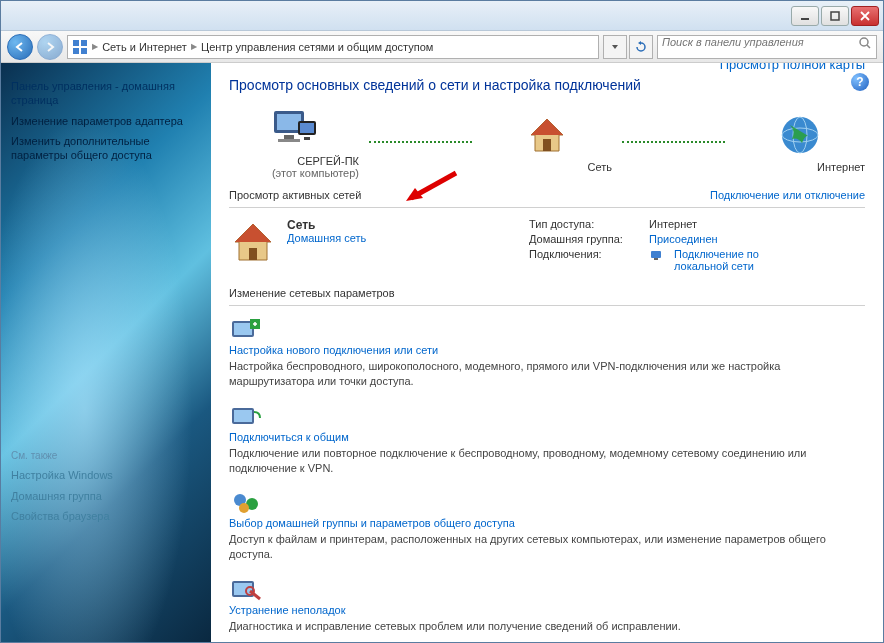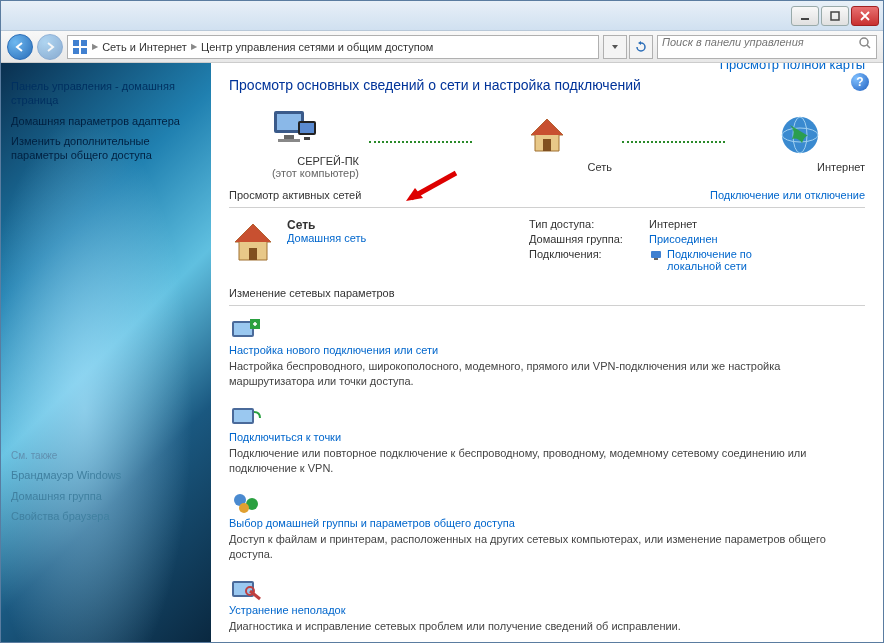--- a/index.html
+++ b/index.html
@@ -45,21 +45,21 @@
 .netrow { display: flex; gap: 20px; margin-bottom: 12px; }
 .netleft { display: flex; gap: 10px; align-items: flex-start; width: 280px; }
 .neticon { width: 48px; height: 48px; }
 .netinfo .name { font-size: 12px; color: #333; font-weight: bold; }
 .netinfo .type { font-size: 11px; color: #0066cc; cursor: pointer; }
 .netright { flex: 1; font-size: 11px; }
 .kvrow { display: flex; margin-bottom: 3px; }
 .kvrow .k { width: 120px; color: #333; }
 .kvrow .v { color: #333; }
 .kvrow .v.link { color: #0066cc; cursor: pointer; }
-.kvrow .v.linkico { display: flex; align-items: flex-start; gap: 4px; }
+.kvrow .v.linkico { display: flex; align-items: flex-start; gap: 11px; }
 .tasks { margin-top: 8px; }
 .task { display: flex; margin-bottom: 14px; flex-direction: column; }
 .taskicon { width: 36px; height: 28px; flex-shrink: 0; display: flex; align-items: center; justify-content: center; }
 .taskbody { flex: 1; }
 .tasktitle { font-size: 11px; color: #0066cc; cursor: pointer; margin-bottom: 3px; }
 .taskdesc { font-size: 11px; color: #444; line-height: 1.35; }
 .arrow-annot { position: absolute; left: 190px; top: 105px; z-index: 5; pointer-events: none; }
 </style>
 </head>
 <body>
@@ -127,25 +127,25 @@
             <circle cx="6" cy="6" r="4" fill="none" stroke="#888" stroke-width="1.5"></circle>
             <path d="M9 9 L12 12" stroke="#888" stroke-width="1.5"></path>
           </svg></span>
     </div>
   </div>
 
   <div class="body">
     <div class="sidebar">
       <div class="sidegroup">
         <span class="sidelink home">Панель управления - домашняя страница</span>
-        <span class="sidelink">Домашняя параметров адаптера</span>
+        <span class="sidelink">Изменение параметров адаптера</span>
         <span class="sidelink">Изменить дополнительные параметры общего доступа</span>
         <div class="sidespacer"></div>
         <span class="sidehdr">См. также</span>
-        <span class="sidelink dim">Брандмауэр Windows</span>
+        <span class="sidelink dim">Настройка Windows</span>
         <span class="sidelink dim">Домашняя группа</span>
         <span class="sidelink dim">Свойства браузера</span>
       </div>
     </div>
 
     <div class="main">
       <div class="helpicon">?</div>
       <div class="arrow-annot">
         <svg width="60" height="40">
             <path d="M55 5 L10 30" stroke="#d00" stroke-width="5"></path>
@@ -260,21 +260,21 @@
         </div>
         <div class="task">
           <div class="taskicon">
               <svg width="34" height="26">
                 <rect x="2" y="4" width="22" height="16" rx="2" fill="#4a6a9a"></rect>
                 <rect x="4" y="6" width="18" height="12" fill="#9ac8f0"></rect>
                 <path d="M24 8 Q30 8 30 14" fill="none" stroke="#2aa040" stroke-width="2"></path>
               </svg>
             </div>
           <div class="taskbody">
-            <div class="tasktitle">Подключиться к точки</div>
+            <div class="tasktitle">Подключиться к общим</div>
             <div class="taskdesc">Подключение или повторное подключение к беспроводному, проводному, модемному сетевому соединению или подключение к VPN.</div>
           </div>
         </div>
         <div class="task">
           <div class="taskicon">
               <svg width="34" height="26">
                 <circle cx="10" cy="10" r="6" fill="#4a8ad0"></circle>
                 <circle cx="22" cy="14" r="6" fill="#2aa040"></circle>
                 <circle cx="14" cy="18" r="5" fill="#e0a030"></circle>
               </svg>

